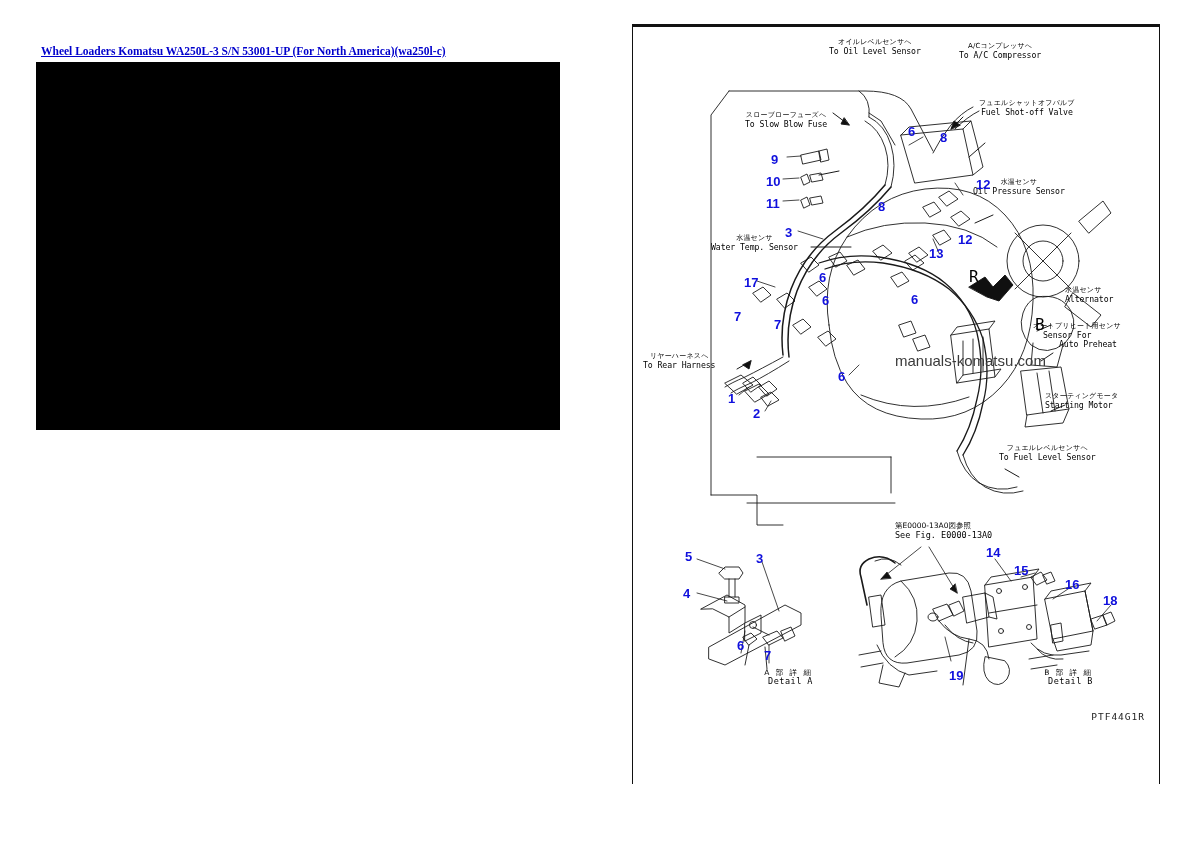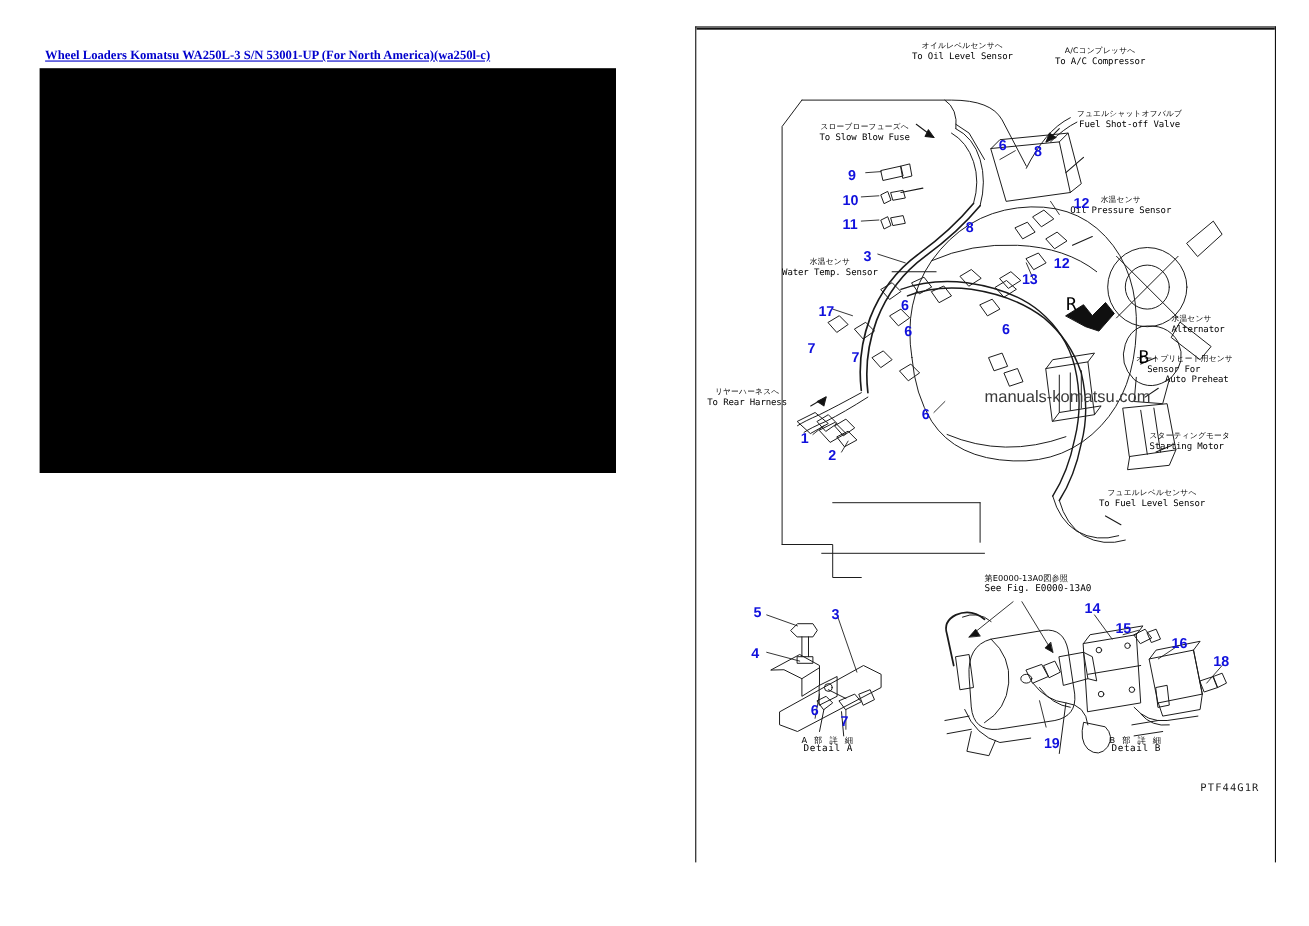--- a/index.html
+++ b/index.html
@@ -102,21 +102,21 @@
   
   .view-letter {
     position: absolute;
     color: #000;
     font-family: "DejaVu Sans Mono", monospace;
     font-size: 16px;
   }
 
   .detail-cap {
     position: absolute;
-    text-align: center;
+    text-align: right;
     color: #000;
     line-height: 1.05;
   }
   .detail-cap .jp {
     display: block;
     font-family: "DejaVu Sans", sans-serif;
     font-size: 7.5px;
     letter-spacing: 2px;
   }
   .detail-cap .en {

